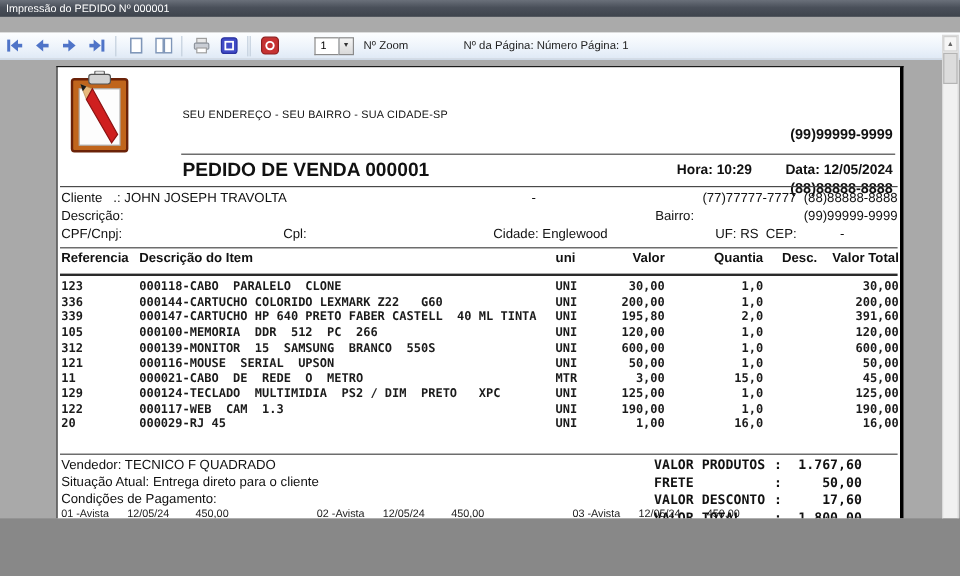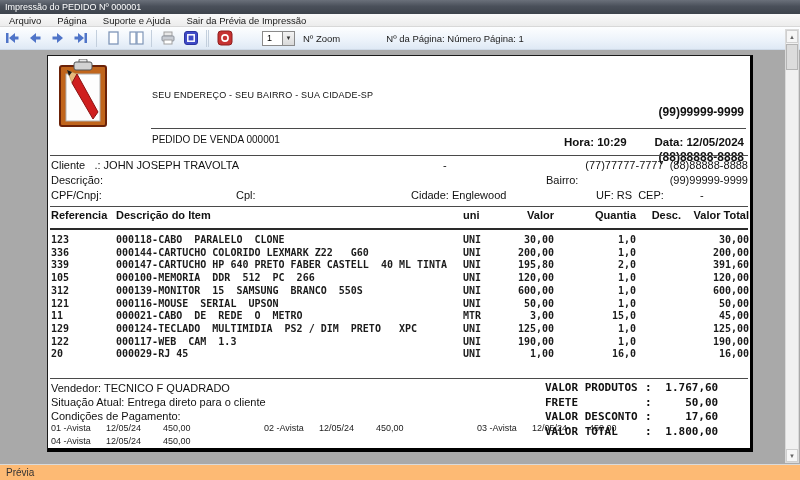--- a/index.html
+++ b/index.html
@@ -1,17 +1,17 @@
 <!DOCTYPE html>
 <html><head>
 <meta charset="utf-8">
 <style>
   html,body{margin:0;padding:0;background:#888;}
   *{box-sizing:border-box;}
-  .window{position:relative;width:800px;height:480px;overflow:hidden;
+  .window{position:relative;width:800px;height:432px;overflow:hidden;
     font-family:"Liberation Sans",sans-serif;background:#aaa;}
   
   .titlebar{position:absolute;left:0;top:0;width:800px;height:14px;
     background:linear-gradient(180deg,#6a707a 0%,#4a505a 45%,#3d434c 100%);
     color:#fff;font-size:9px;line-height:14px;padding-left:5px;}
   
   .menubar{position:absolute;left:0;top:14px;width:800px;height:13px;
     background:linear-gradient(180deg,#fafafa,#ececec);border-bottom:1px solid #d8d8d8;
     display:flex;align-items:center;font-size:9.5px;color:#1a1a1a;}
   .menu-item{padding:0 8px;line-height:13px;cursor:default;}
@@ -35,21 +35,21 @@
   .page{position:absolute;left:47px;top:5px;width:706px;height:397px;background:#fff;
     border:1px solid #1a1a1a;border-right:3px solid #000;border-bottom:4px solid #000;
     overflow:hidden;color:#111;}
   .abs{position:absolute;white-space:pre;}
   .rule{position:absolute;height:1px;background:#4a4a4a;}
   
   .company-name{left:103px;top:12px;font-size:15px;font-weight:bold;letter-spacing:.3px;}
   .company-addr{left:104px;top:34px;font-size:9px;letter-spacing:.2px;}
   .company-mail{left:104px;top:47px;font-size:9px;letter-spacing:.2px;}
   .phones{right:6px;top:19px;text-align:right;font-size:12px;font-weight:bold;line-height:15px;}
-  .order-title{left:104px;top:78px;font-size:10px;font-weight:normal;}
+  .order-title{left:104px;top:78px;font-size:16px;font-weight:bold;}
   .order-hora{left:516px;top:80px;font-size:11.5px;font-weight:bold;}
   .order-data{right:6px;top:80px;font-size:11.5px;font-weight:bold;}
   .cl{font-size:11px;}
   
   .thead,.trow{display:flex;padding-left:3px;padding-right:5px;width:706px;}
   .thead{position:absolute;left:0;top:153px;font-size:11px;font-weight:bold;}
   .tbody{position:absolute;left:0;top:178px;width:706px;
     font:bold 10px "DejaVu Sans Mono",monospace;color:#1b1b1b;}
   .trow{line-height:12.7px;}
   .c-ref{width:65px;}
@@ -86,31 +86,20 @@
 </style>
 </head>
 <body>
 
 <div class="window">
 
   <div class="titlebar">
     <span>Impressão do PEDIDO Nº 000001</span>
   </div>
 
-  <div class="menubar">
-
-      <span class="menu-item">Arquivo</span>
-
-      <span class="menu-item">Página</span>
-
-      <span class="menu-item">Suporte e Ajuda</span>
-
-      <span class="menu-item">Sair da Prévia de Impressão</span>
-
-  </div>
 
   <div class="toolbar">
     <span class="tbtn">
       <svg width="16" height="16" viewBox="0 0 16 16">
           <g fill="#4f74c8">
             <rect x="2" y="3" width="2.5" height="10"></rect>
             <polygon points="11,3 5,8 11,13"></polygon>
             <rect x="10.5" y="6.5" width="4" height="3"></rect>
           </g>
         </svg>

